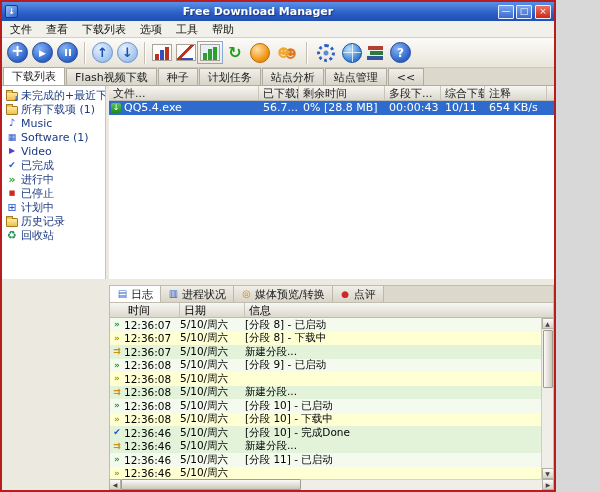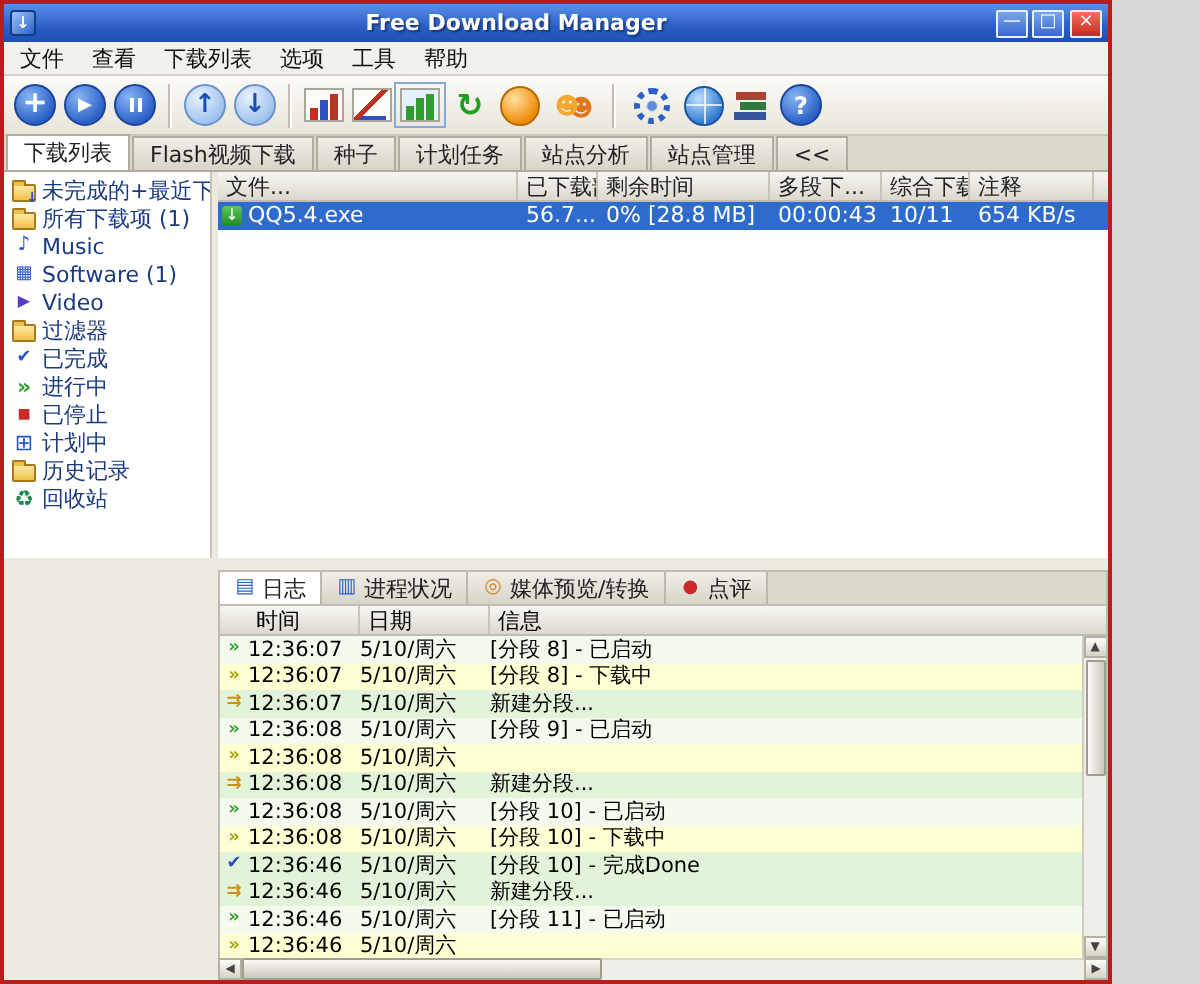--- a/index.html
+++ b/index.html
@@ -230,24 +230,20 @@
           <span class="tree-icon software-icon"></span>
           <span class="tree-label">Software (1)</span>
         </div>
 
         <div class="tree-item lvl1">
           <span class="tree-icon video-icon"></span>
           <span class="tree-label">Video</span>
         </div>
 
 
-        <div class="tree-item lvl0">
-          <span class="tree-icon folder-icon"></span>
-          <span class="tree-label">过滤器</span>
-        </div>
 
         <div class="tree-item lvl1">
           <span class="tree-icon check-icon"></span>
           <span class="tree-label">已完成</span>
         </div>
 
         <div class="tree-item lvl1">
           <span class="tree-icon running-icon"></span>
           <span class="tree-label">进行中</span>
         </div>

